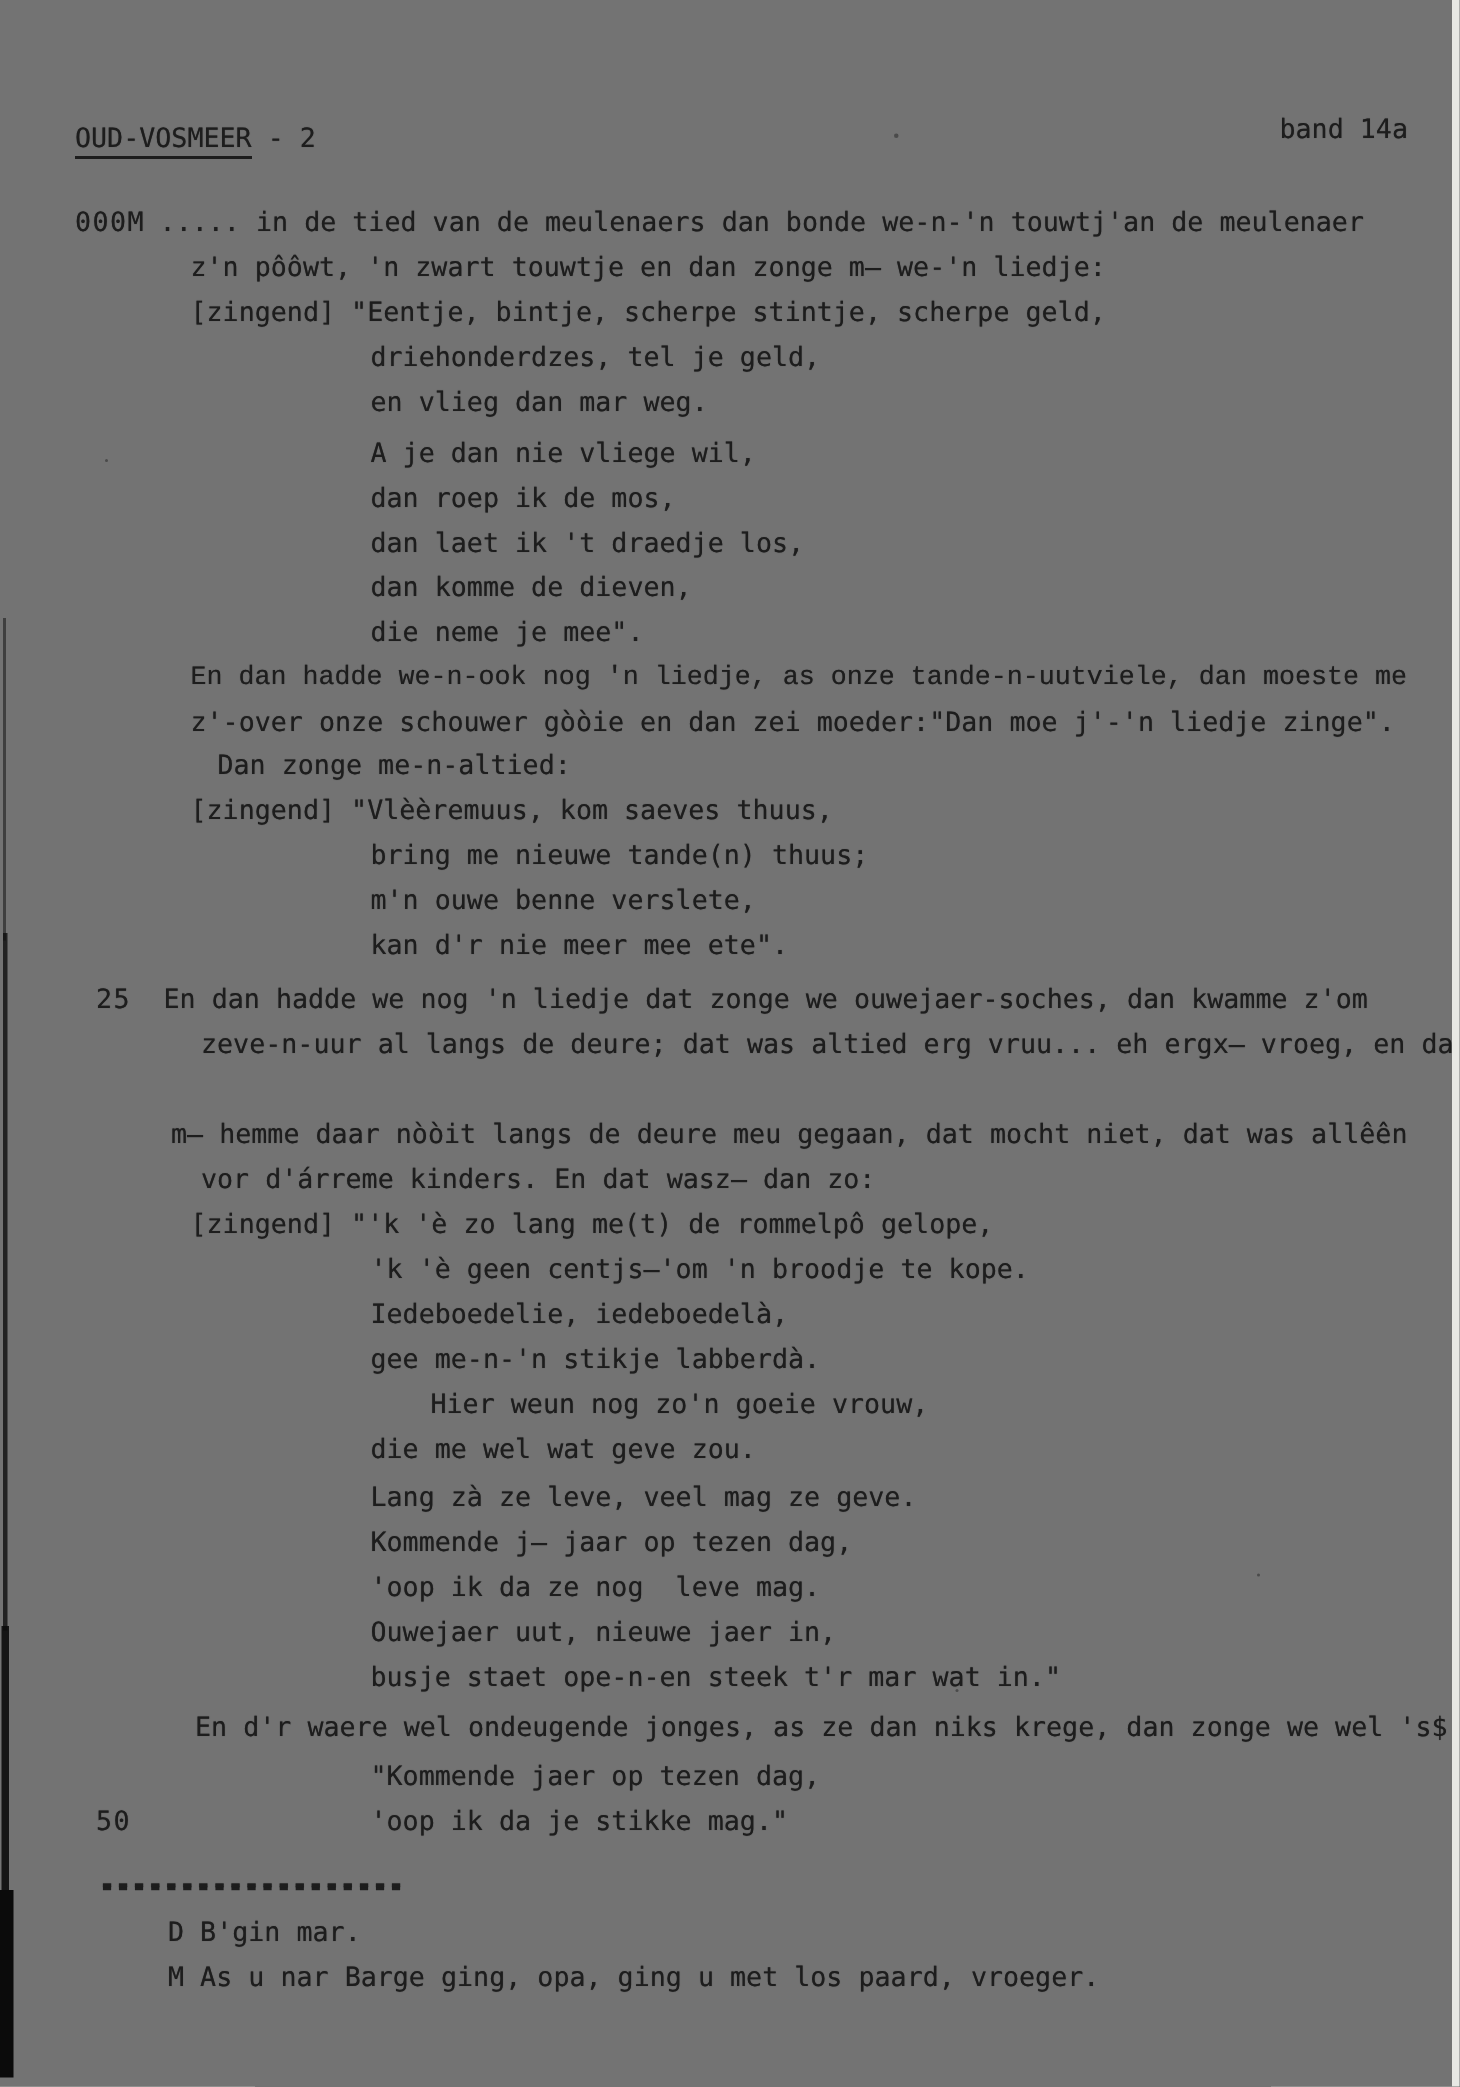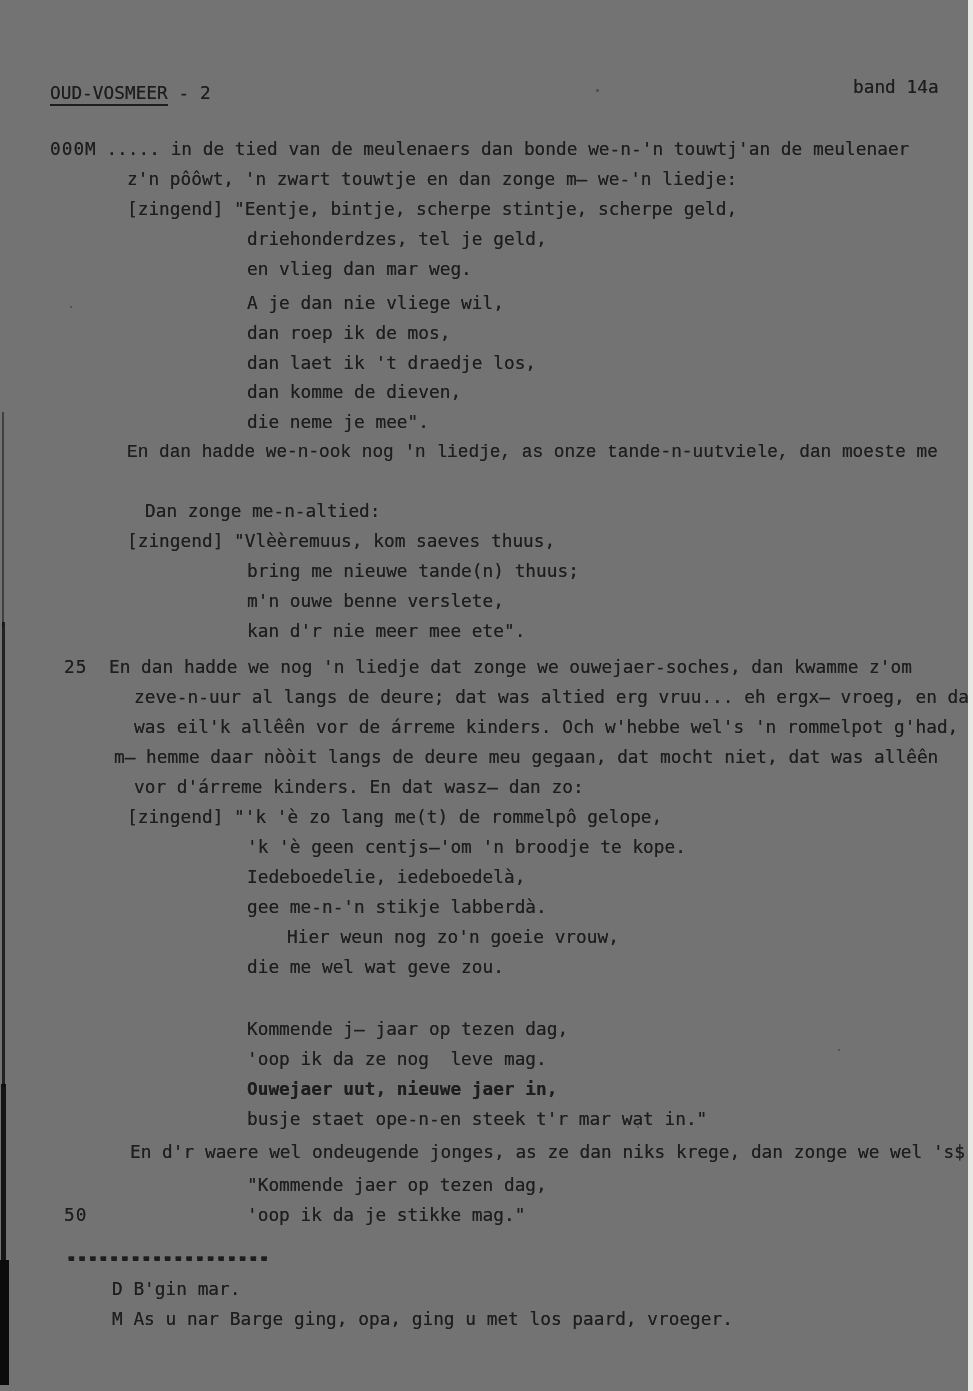--- a/index.html
+++ b/index.html
@@ -50,39 +50,40 @@
   <div class="tw" style="top:168px;left:127px;">z'n pôôwt, 'n zwart touwtje en dan zonge m̶ we-'n liedje:</div>
   <div class="tw" style="top:198px;left:127px;">[zingend] "Eentje, bintje, scherpe stintje, scherpe geld,</div>
   <div class="tw" style="top:228px;left:247px;">driehonderdzes, tel je geld,</div>
   <div class="tw" style="top:258px;left:247px;">en vlieg dan mar weg.</div>
   <div class="tw" style="top:292px;left:247px;">A je dan nie vliege wil,</div>
   <div class="tw" style="top:322px;left:247px;">dan roep ik de mos,</div>
   <div class="tw" style="top:352px;left:247px;">dan laet ik 't draedje los,</div>
   <div class="tw" style="top:381px;left:247px;">dan komme de dieven,</div>
   <div class="tw" style="top:411px;left:247px;">die neme je mee".</div>
   <div class="tw" style="top:441px;left:127px;font-family:Liberation Mono, monospace;">En dan hadde we-n-ook nog 'n liedje, as onze tande-n-uutviele, dan moeste me</div>
+  <div class="tw" style="top:471px;left:127px;">z'-over onze schouwer gòòie en dan zei moeder:"Dan moe j'-'n liedje zinge".</div>
   <div class="tw" style="top:500px;left:145px;">Dan zonge me-n-altied:</div>
   <div class="tw" style="top:530px;left:127px;">[zingend] "Vlèèremuus, kom saeves thuus,</div>
   <div class="tw" style="top:560px;left:247px;">bring me nieuwe tande(n) thuus;</div>
   <div class="tw" style="top:590px;left:247px;">m'n ouwe benne verslete,</div>
   <div class="tw" style="top:620px;left:247px;">kan d'r nie meer mee ete".</div>
   <div class="tw" style="top:656px;left:109px;">En dan hadde we nog 'n liedje dat zonge we ouwejaer-soches, dan kwamme z'om</div>
   <div class="tw" style="top:686px;left:134px;">zeve-n-uur al langs de deure; dat was altied erg vruu... eh ergx̶ vroeg, en dat</div>
-  <div class="tw" style="top:716px;left:134px;">was eil'k allêên vor de árreme kinders. Och w'hebbe wel's 'n rommelpot g'had,</div>
   <div class="tw" style="top:746px;left:114px;">m̶ hemme daar nòòit langs de deure meu gegaan, dat mocht niet, dat was allêên</div>
   <div class="tw" style="top:776px;left:134px;">vor d'árreme kinders. En dat wasz̶ dan zo:</div>
   <div class="tw" style="top:806px;left:127px;">[zingend] "'k 'è zo lang me(t) de rommelpô gelope,</div>
   <div class="tw" style="top:836px;left:247px;">'k 'è geen centjs̶'om 'n broodje te kope.</div>
   <div class="tw" style="top:866px;left:247px;">Iedeboedelie, iedeboedelà,</div>
   <div class="tw" style="top:896px;left:247px;">gee me-n-'n stikje labberdà.</div>
   <div class="tw" style="top:926px;left:247px;margin-left:40px;">Hier weun nog zo'n goeie vrouw,</div>
   <div class="tw" style="top:956px;left:247px;">die me wel wat geve zou.</div>
+  <div class="tw" style="top:988px;left:247px;">Lang zà ze leve, veel mag ze geve.</div>
   <div class="tw" style="top:1018px;left:247px;">Kommende j̶ jaar op tezen dag,</div>
   <div class="tw" style="top:1048px;left:247px;">'oop ik da ze nog  leve mag.</div>
-  <div class="tw" style="top:1078px;left:247px;font-weight:bold;">Ouwejaer uut, nieuwe jaer in,</div>
+  <div class="tw" style="top:1078px;left:247px;">Ouwejaer uut, nieuwe jaer in,</div>
   <div class="tw" style="top:1108px;left:247px;">busje staet ope-n-en steek t'r mar wat in."</div>
   <div class="tw" style="top:1141px;left:130px;">En d'r waere wel ondeugende jonges, as ze dan niks krege, dan zonge we wel 's$</div>
   <div class="tw" style="top:1174px;left:247px;">"Kommende jaer op tezen dag,</div>
   <div class="tw" style="top:1204px;left:247px;">'oop ik da je stikke mag."</div>
 
   <div class="tw sep" style="top:1246px;left:66px;">-------------------</div>
 
   <div class="tw" style="top:1278px;left:112px;">D B'gin mar.</div>
   <div class="tw" style="top:1308px;left:112px;">M As u nar Barge ging, opa, ging u met los paard, vroeger.</div>
 

